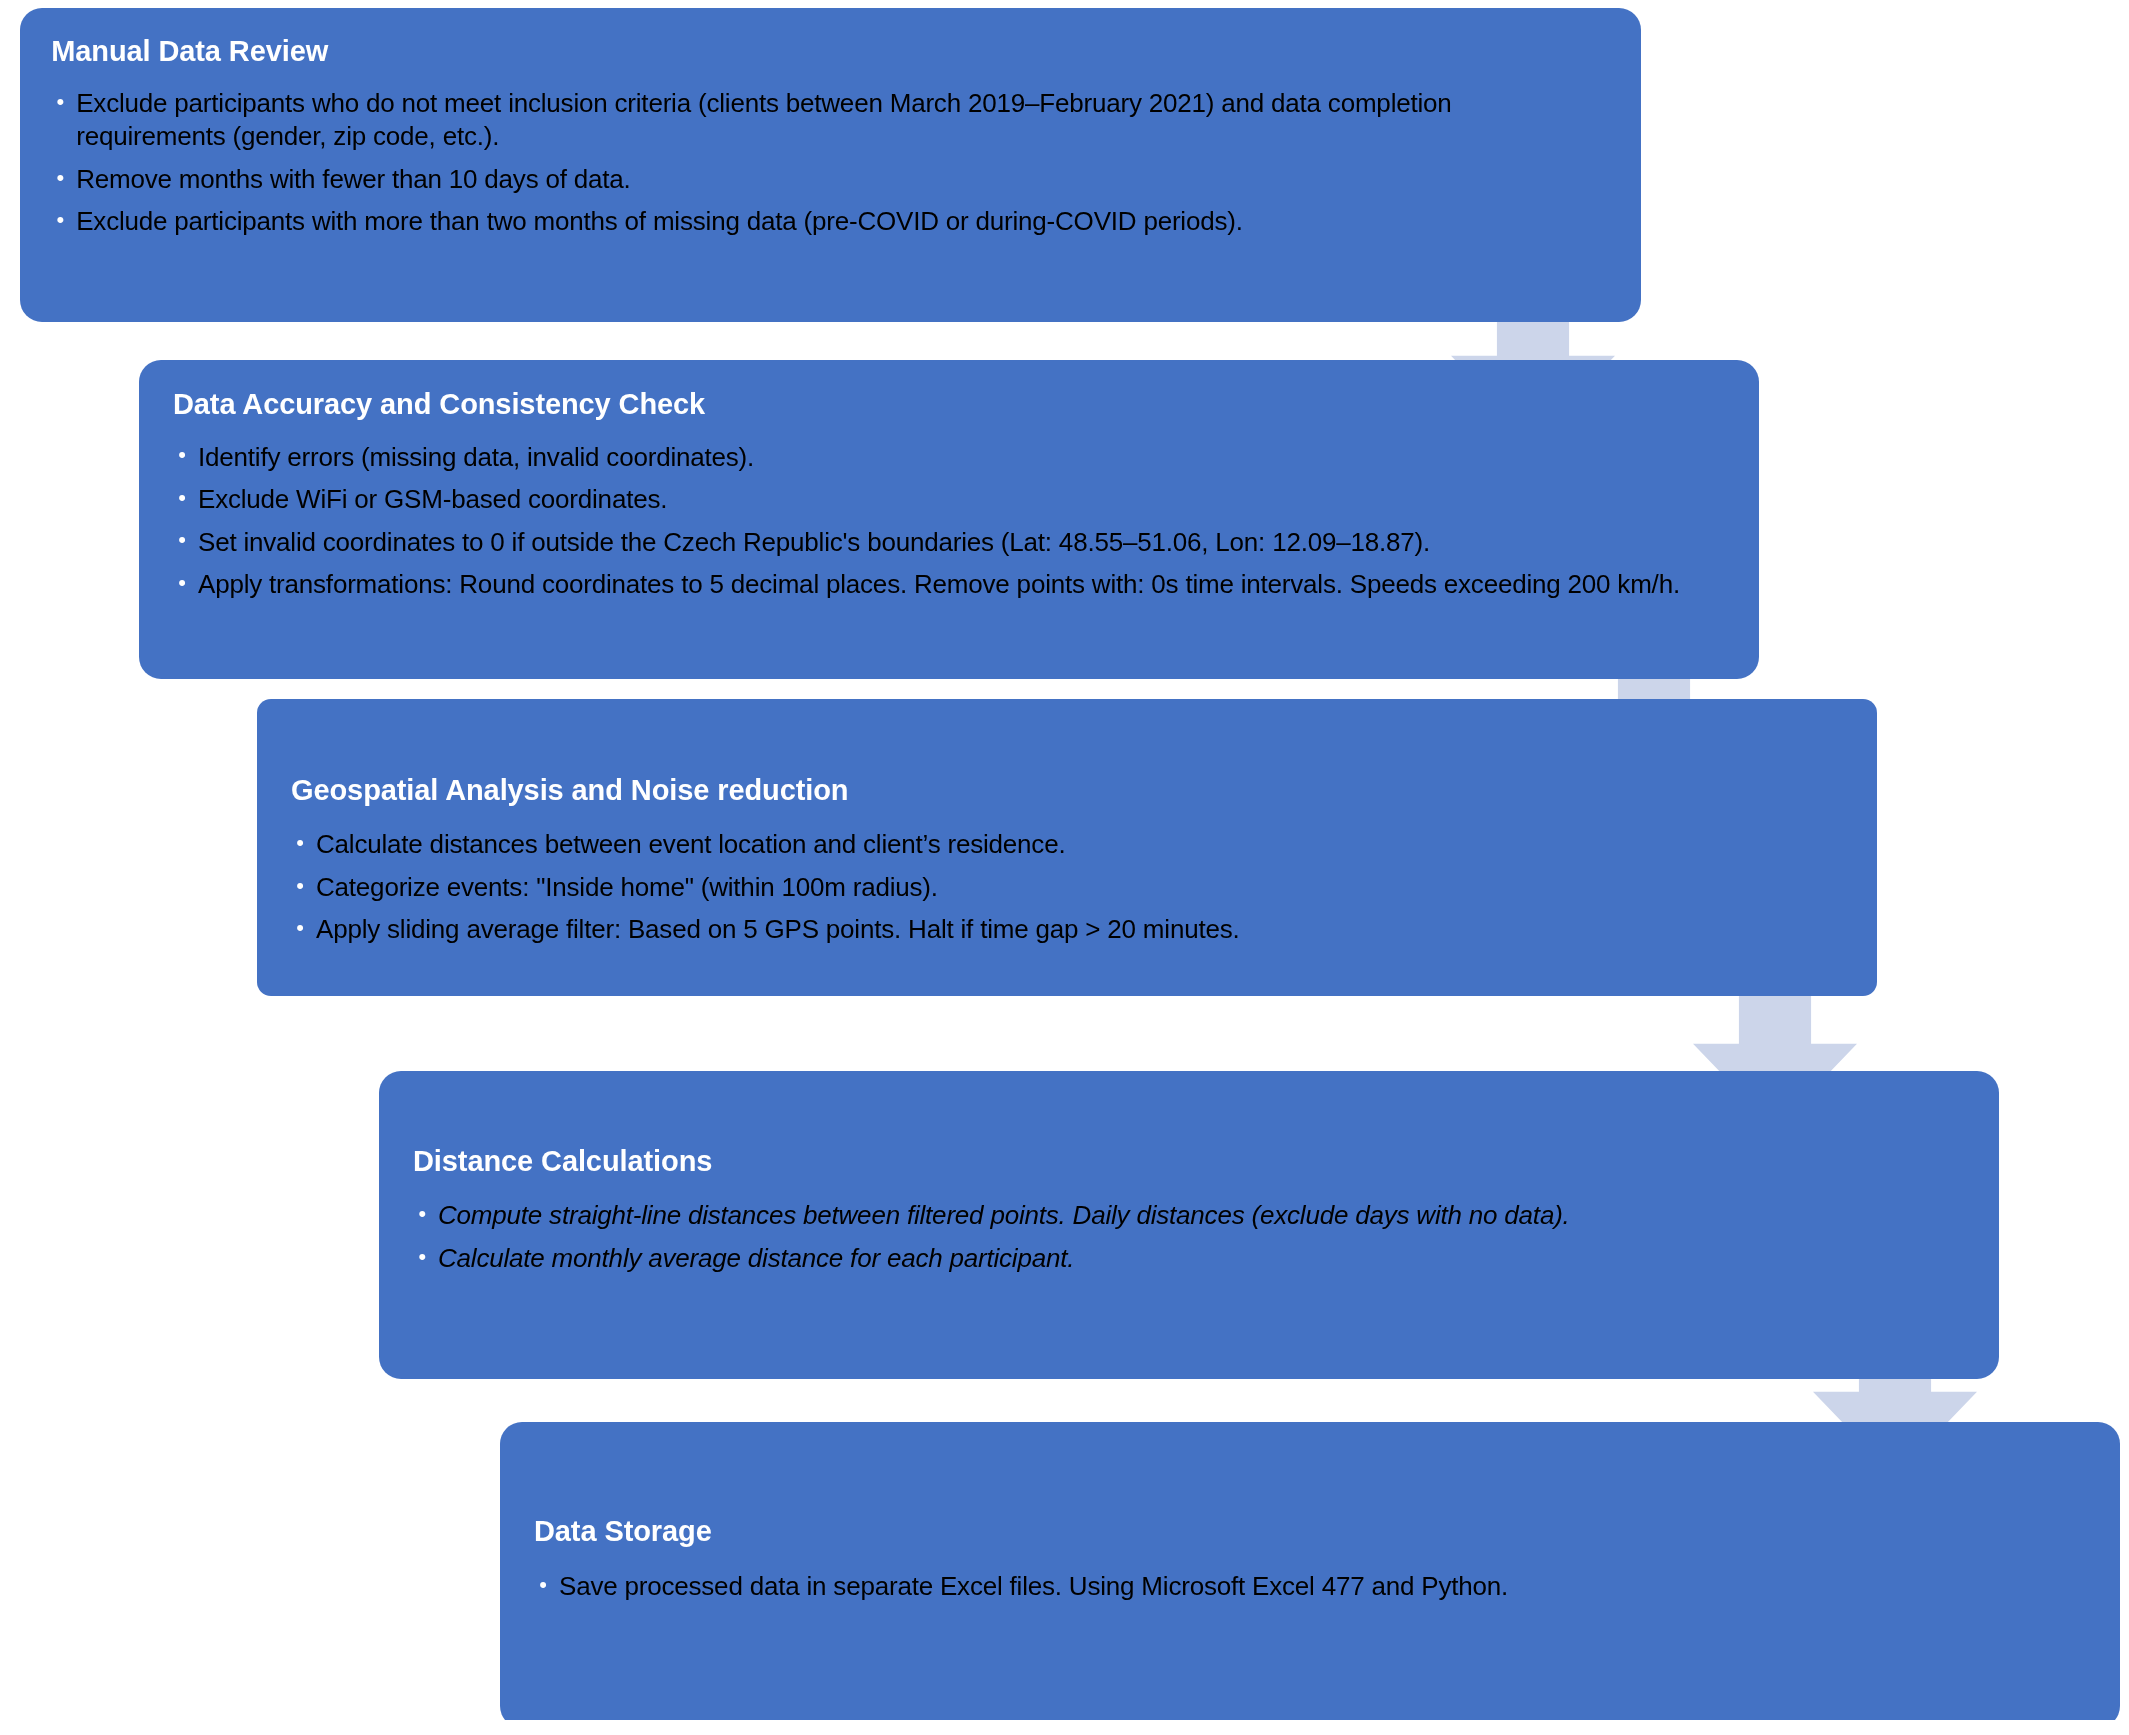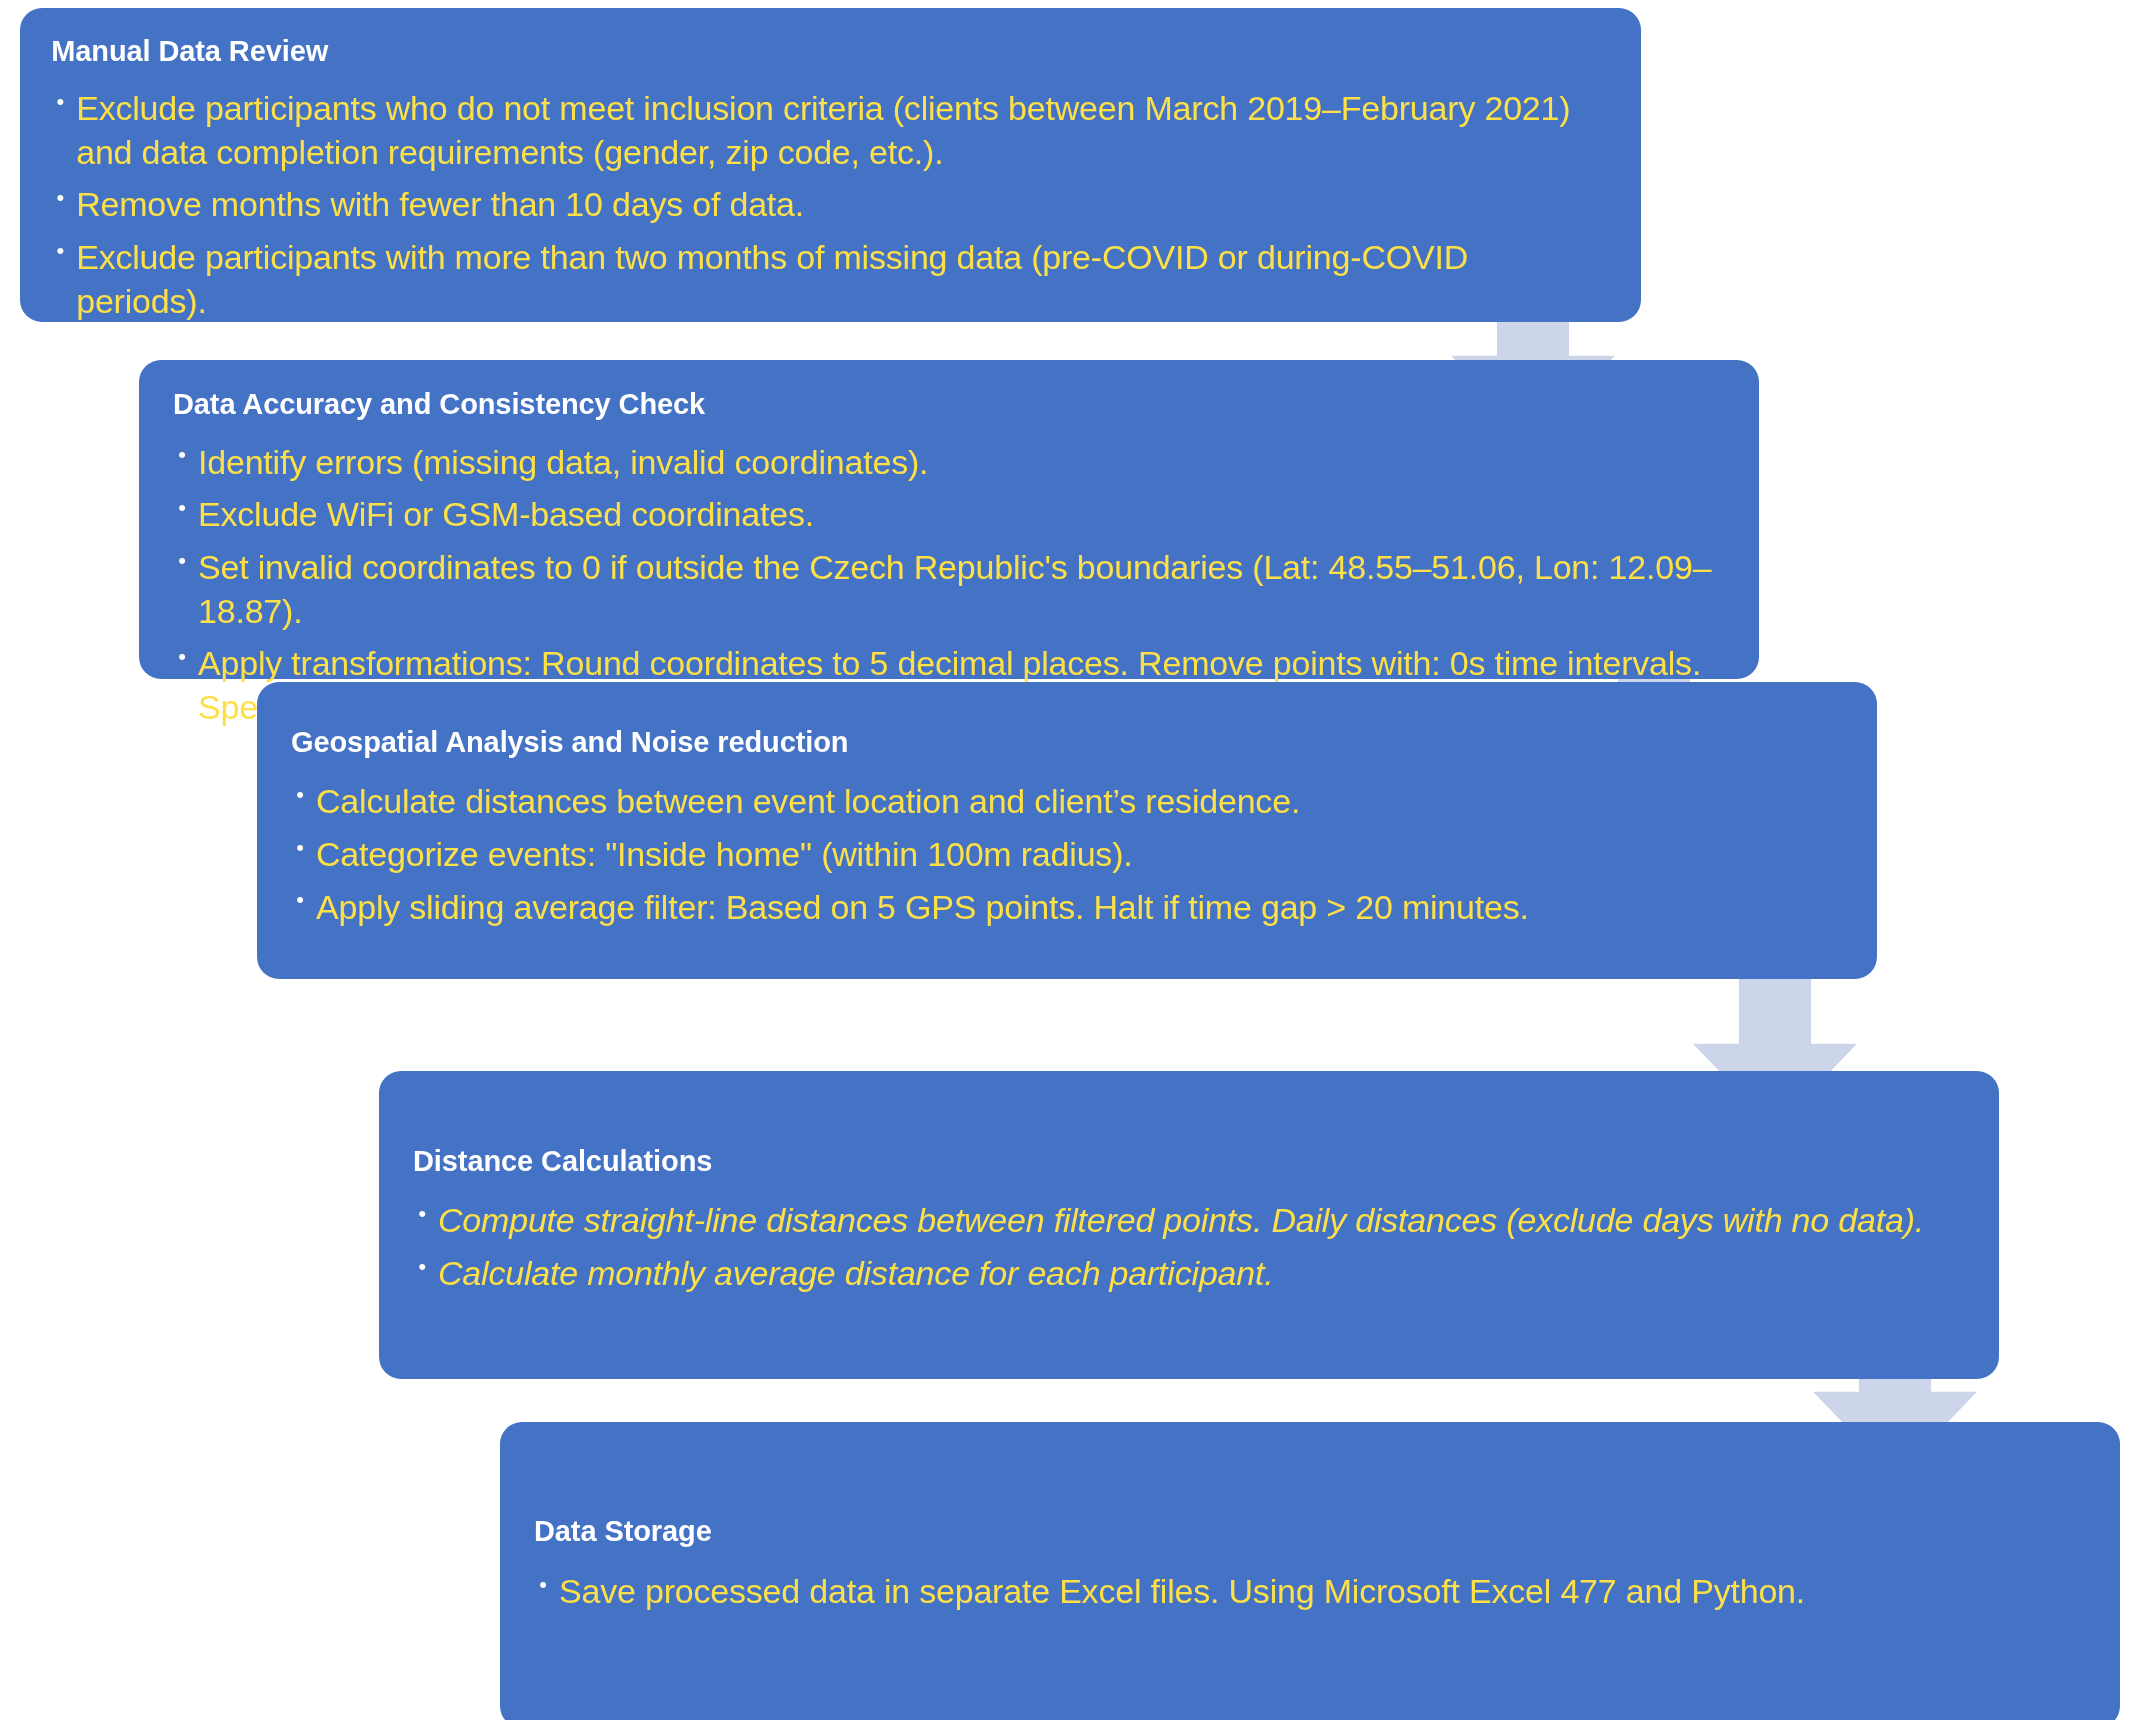--- a/index.html
+++ b/index.html
@@ -42,23 +42,23 @@
   }
 
   .step-list {
     list-style: none;
     margin: 0;
     padding: 0;
   }
 
   .step-list li {
     position: relative;
-    font-size: 34px;
+    font-size: 26px;
     line-height: 1.28;
-    color: #fde047;
+    color: #000000;
     padding-left: 25px;
     margin: 0 0 9.2px 0;
     letter-spacing: -0.2px;
   }
 
   .step-list li:last-child {
     margin-bottom: 0;
   }
 
   .step-list li::before {
@@ -123,21 +123,21 @@
   <div class="step-box" style="left:139px; top:360px; width:1620px; height:319px; padding:27.6px 39px 0 34px;">
     <div class="step-title">Data Accuracy and Consistency Check</div>
     <ul class="step-list" style="margin-top:19.7px;">
       <li>Identify errors (missing data, invalid coordinates).</li>
       <li>Exclude WiFi or GSM-based coordinates.</li>
       <li>Set invalid coordinates to 0 if outside the Czech Republic's boundaries (Lat: 48.55–51.06, Lon: 12.09–18.87).</li>
       <li>Apply transformations: Round coordinates to 5 decimal places. Remove points with: 0s time intervals. Speeds exceeding 200 km/h.</li>
     </ul>
   </div>
 
-  <div class="step-box" style="left:257px; top:682px; width:1620px; height:297px; padding:44px 39px 0 34px;">
+  <div class="step-box" style="left:257px; top:699px; width:1620px; height:297px; padding:75px 39px 0 34px;border-radius:14px;">
     <div class="step-title">Geospatial Analysis and Noise reduction</div>
     <ul class="step-list" style="margin-top:21px;">
       <li>Calculate distances between event location and client’s residence.</li>
       <li>Categorize events: "Inside home" (within 100m radius).</li>
       <li>Apply sliding average filter: Based on 5 GPS points. Halt if time gap &gt; 20 minutes.</li>
     </ul>
   </div>
 
   <div class="step-box" style="left:379px; top:1071px; width:1620px; height:308px; padding:74px 39px 0 34px;">
     <div class="step-title">Distance Calculations</div>

